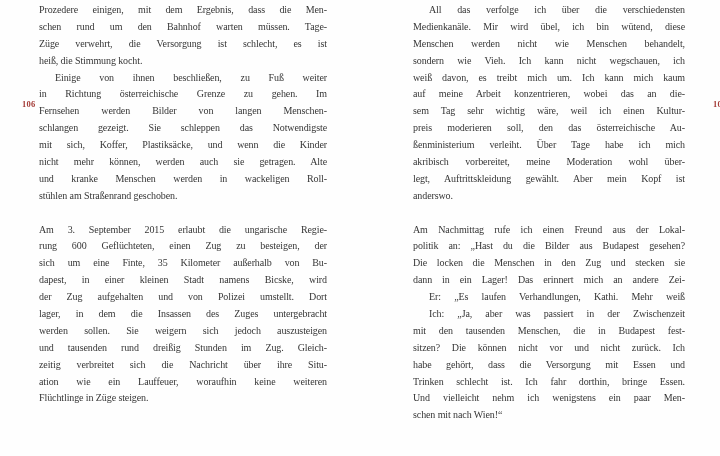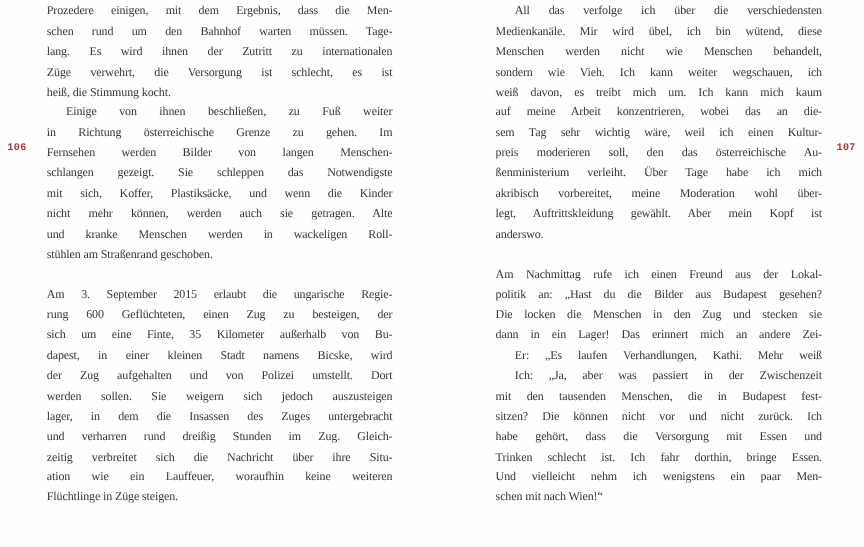--- a/index.html
+++ b/index.html
@@ -45,77 +45,77 @@
     text-align-last: left;
   }
   .line.indent {
     padding-left: 16px;
   }
   .spacer {
     height: 16.9px;
   }
   .folio {
     position: absolute;
-    top: 115px;
+    top: 96px;
     height: 16.9px;
     line-height: 16.9px;
     font-size: 8.5px;
     font-weight: bold;
     color: var(--folio, #a43c38);
-    font-family: Liberation Mono, monospace;
+    font-family: Liberation Serif, serif;
     letter-spacing: 0.3px;
+    margin-left: 16px;
   }
   #folio-left { left: 6px; }
   #folio-right { left: 697px; }
 </style>
 </head>
 <body style="--bg: #fefefe; --text: #363636; --folio: #a43c38;">
 
 <div class="folio" id="folio-left">106</div>
 
 <div class="page-text" id="left-page-text">
     <div class="paragraph">
       <div class="line">Prozedere einigen, mit dem Ergebnis, dass die Men-</div>
       <div class="line">schen rund um den Bahnhof warten müssen. Tage-</div>
-      <div class="line">lang. Es wird ihnen der Zutritt zu internationalen</div>
       <div class="line">Züge verwehrt, die Versorgung ist schlecht, es ist</div>
       <div class="line last">heiß, die Stimmung kocht.</div>
     </div>
     <div class="paragraph">
       <div class="line indent">Einige von ihnen beschließen, zu Fuß weiter</div>
       <div class="line">in Richtung österreichische Grenze zu gehen. Im</div>
       <div class="line">Fernsehen werden Bilder von langen Menschen-</div>
       <div class="line">schlangen gezeigt. Sie schleppen das Notwendigste</div>
       <div class="line">mit sich, Koffer, Plastiksäcke, und wenn die Kinder</div>
       <div class="line">nicht mehr können, werden auch sie getragen. Alte</div>
       <div class="line">und kranke Menschen werden in wackeligen Roll-</div>
       <div class="line last">stühlen am Straßenrand geschoben.</div>
     </div>
     <div class="spacer"></div>
     <div class="paragraph">
       <div class="line">Am 3. September 2015 erlaubt die ungarische Regie-</div>
       <div class="line">rung 600 Geflüchteten, einen Zug zu besteigen, der</div>
       <div class="line">sich um eine Finte, 35 Kilometer außerhalb von Bu-</div>
       <div class="line">dapest, in einer kleinen Stadt namens Bicske, wird</div>
       <div class="line">der Zug aufgehalten und von Polizei umstellt. Dort</div>
+      <div class="line">lager, in dem die Insassen des Zuges untergebracht</div>
       <div class="line">werden sollen. Sie weigern sich jedoch auszusteigen</div>
-      <div class="line">lager, in dem die Insassen des Zuges untergebracht</div>
-      <div class="line">und verharren rund dreißig Stunden im Zug. Gleich-</div>
+      <div class="line">und tausenden rund dreißig Stunden im Zug. Gleich-</div>
       <div class="line">zeitig verbreitet sich die Nachricht über ihre Situ-</div>
       <div class="line">ation wie ein Lauffeuer, woraufhin keine weiteren</div>
       <div class="line last">Flüchtlinge in Züge steigen.</div>
     </div>
   </div>
 
 <div class="page-text" id="right-page-text">
     <div class="paragraph">
       <div class="line indent">All das verfolge ich über die verschiedensten</div>
       <div class="line">Medienkanäle. Mir wird übel, ich bin wütend, diese</div>
       <div class="line">Menschen werden nicht wie Menschen behandelt,</div>
-      <div class="line">sondern wie Vieh. Ich kann weiter wegschauen, ich</div>
+      <div class="line">sondern wie Vieh. Ich kann nicht wegschauen, ich</div>
       <div class="line">weiß davon, es treibt mich um. Ich kann mich kaum</div>
       <div class="line">auf meine Arbeit konzentrieren, wobei das an die-</div>
       <div class="line">sem Tag sehr wichtig wäre, weil ich einen Kultur-</div>
       <div class="line">preis moderieren soll, den das österreichische Au-</div>
       <div class="line">ßenministerium verleiht. Über Tage habe ich mich</div>
       <div class="line">akribisch vorbereitet, meine Moderation wohl über-</div>
       <div class="line">legt, Auftrittskleidung gewählt. Aber mein Kopf ist</div>
       <div class="line last">anderswo.</div>
     </div>
     <div class="spacer"></div>

